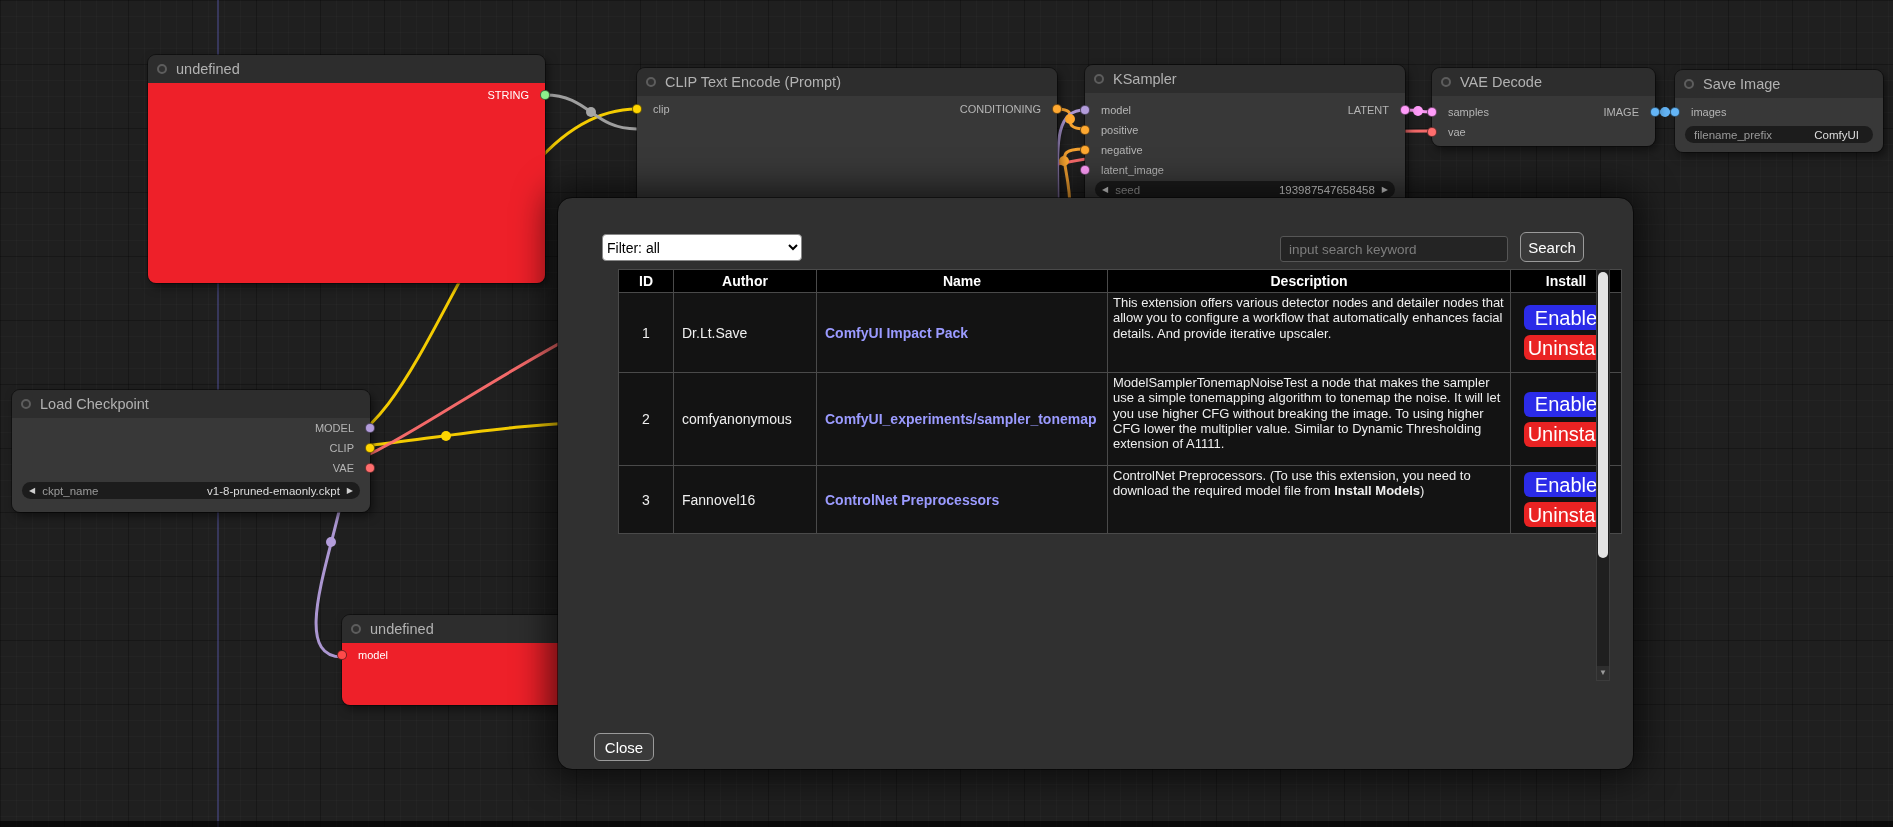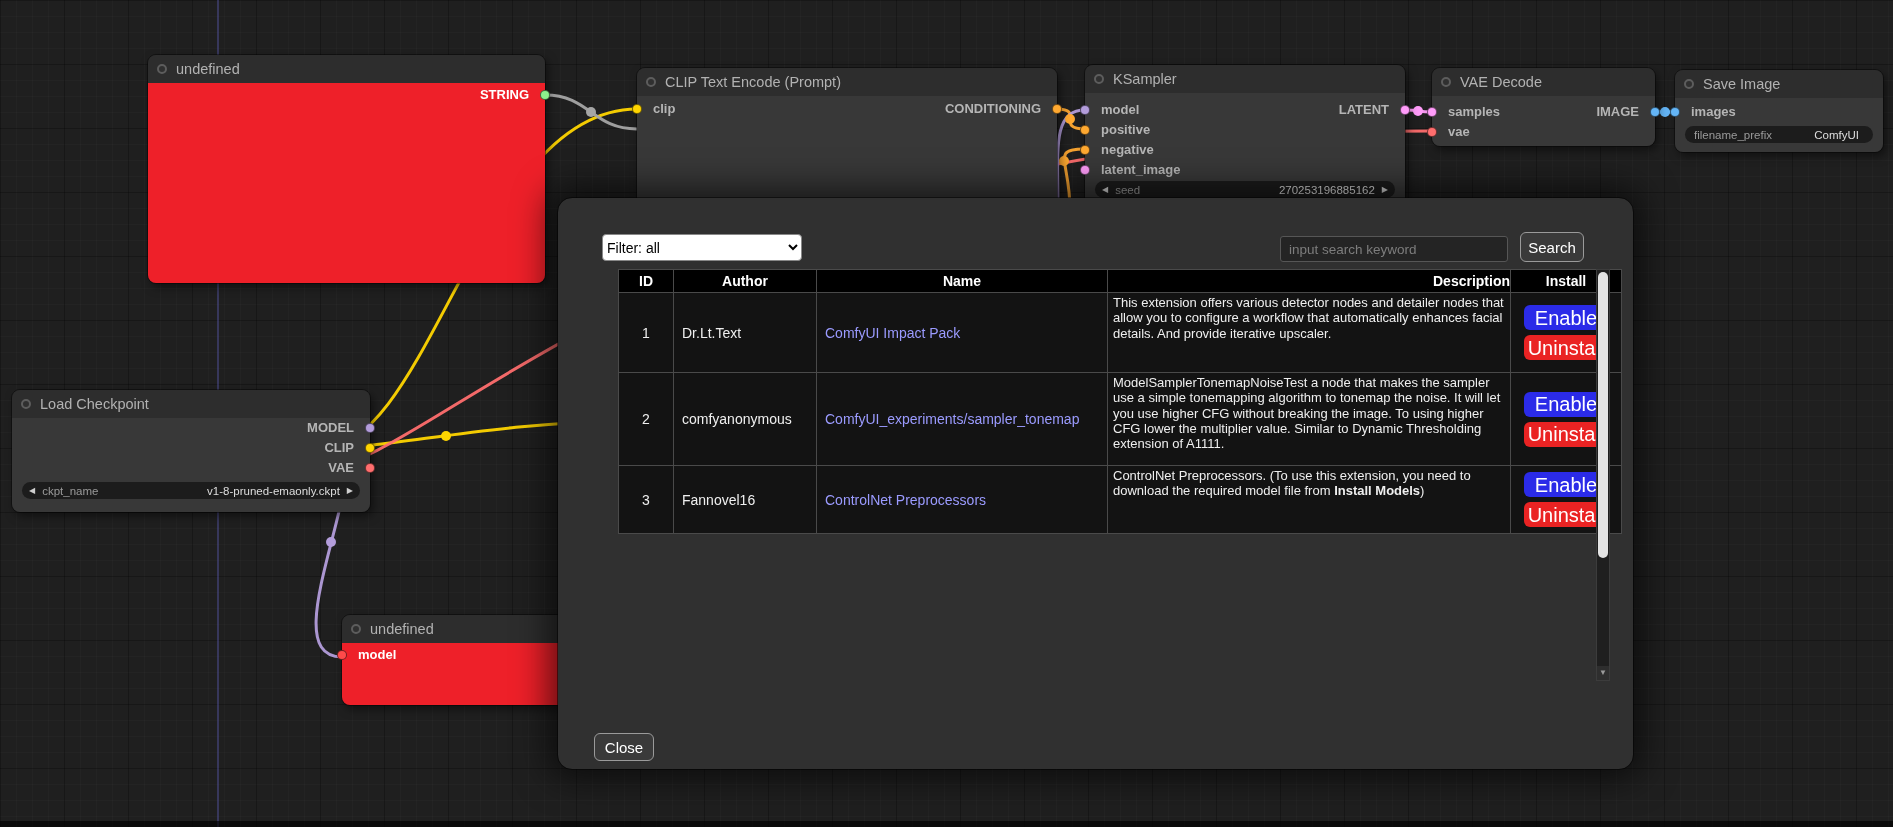--- a/index.html
+++ b/index.html
@@ -26,21 +26,21 @@
   
   .node{position:absolute;z-index:2;border-radius:8px;
     box-shadow:3px 4px 10px rgba(0,0,0,.5);outline:1px solid rgba(0,0,0,.4);}
   .ntitle{position:absolute;top:0;left:0;right:0;height:28px;background:#2d2d2d;
     border-radius:8px 8px 0 0;}
   .tdot{position:absolute;left:9px;top:9px;width:10px;height:10px;border-radius:50%;
     background:#303030;border:2px solid #5d5d5d;box-sizing:border-box;}
   .ttext{position:absolute;left:28px;top:0;line-height:28px;font-size:14.5px;color:#b2b2b2;white-space:nowrap;}
   .nbody{position:absolute;top:28px;left:0;right:0;bottom:0;background:#383838;border-radius:0 0 8px 8px;}
   .nbody.red{background:var(--error-node-red);}
-  .prow{position:absolute;left:0;right:0;height:20px;line-height:20px;font-size:13px;color:#b5b5b5;font-weight:bold;}
+  .prow{position:absolute;left:0;right:0;height:20px;line-height:20px;font-size:11px;color:#b5b5b5;}
   .prow.in{padding-left:16px;box-sizing:border-box;}
   .prow.out{text-align:right;padding-right:16px;box-sizing:border-box;}
   .prow .plabel.light{color:#fff;}
   .dot{position:absolute;top:5px;width:10px;height:10px;border-radius:50%;
     border:1px solid rgba(0,0,0,.55);box-sizing:border-box;}
   .prow.in .dot{left:-5px;} .prow.out .dot{right:-5px;}
   .c-model{background:var(--model);} .c-clip{background:var(--clip);} .c-vae{background:var(--vae);}
   .c-cond{background:var(--conditioning);} .c-latent{background:var(--latent);}
   .c-image{background:var(--image);} .c-string{background:var(--string);} .c-errred{background:var(--error-port-red);}
   .widget{position:absolute;left:10px;right:10px;height:17px;background:#1c1c1c;border-radius:9px;
@@ -70,21 +70,21 @@
     border:1px solid #4a4a4a;padding:0;}
   .exttable td{background:#131313;border:1px solid #4a4a4a;vertical-align:middle;}
   .exttable tbody tr:nth-child(1){height:80px;}
   .exttable tbody tr:nth-child(2){height:93px;}
   .exttable tbody tr:nth-child(3){height:62px;}
   td.c-id{text-align:center;width:54px;}
   td.c-author{padding-left:8px;}
   td.c-name{padding-left:8px;}
   td.c-desc{vertical-align:top;font-size:13px;line-height:1.18;padding:2px 5px;}
   td.c-install{text-align:center;}
-  .ext-link{color:var(--name-link);font-weight:normal;text-decoration:none;font-size:14px;}
+  .ext-link{color:var(--name-link);font-weight:bold;text-decoration:none;font-size:14px;}
   .btn{display:block;width:84px;height:25px;margin:5px auto;border:none;border-radius:6px;
     color:#fff;font-size:20px;font-family:"Liberation Sans",sans-serif;cursor:pointer;line-height:24px;padding:0;}
   .btn-enable{background:var(--enable-button);}
   .btn-uninstall{background:var(--uninstall-button);}
 
   .sbar{position:absolute;left:1038px;top:71px;width:14px;height:412px;background:#1f1f1f;
     border:1px solid #3c3c3c;box-sizing:border-box;}
   .sbar .thumb{position:absolute;left:1px;top:2px;width:10px;height:286px;background:#e4e4e4;border-radius:6px;}
   .sbar .sarrow{position:absolute;left:0;bottom:0;width:12px;height:14px;background:#2e2e2e;
     color:#9a9a9a;font-size:8px;text-align:center;line-height:14px;}
@@ -167,21 +167,21 @@
     <span class="dot c-latent"></span>
     <span class="plabel">latent_image</span>
   </div>
   <div class="prow out" style="top:35px;">
     <span class="plabel">LATENT</span>
     <span class="dot c-latent"></span>
   </div>
   <div class="widget" style="top:116px;">
     <span class="arrow">◀</span>
     <span class="wlabel">seed</span>
-    <span class="wvalue">270253196885162</span>
+    <span class="wvalue">193987547658458</span>
     <span class="arrow">▶</span>
   </div>
 </div>
 
 <div class="node" style="left:1432px;top:68px;width:223px;height:78px;">
   <div class="ntitle">
     <span class="tdot"></span>
     <span class="ttext">VAE Decode</span>
   </div>
   <div class="nbody"></div>
@@ -259,28 +259,28 @@
   </select>
   <input class="search" type="text" placeholder="input search keyword" style="">
   <button class="searchbtn">Search</button>
 
   <table class="exttable">
     <thead>
       <tr>
         <th style="width:54px;">ID</th>
         <th style="width:142px;">Author</th>
         <th style="width:290px;">Name</th>
-        <th style="width:402px;text-align:right;">Description</th>
+        <th style="width:402px;">Description</th>
         <th style="width:110px;">Install</th>
       </tr>
     </thead>
     <tbody>
   <tr>
     <td class="c-id">1</td>
-    <td class="c-author">Dr.Lt.Text</td>
+    <td class="c-author">Dr.Lt.Save</td>
     <td class="c-name"><a href="#" class="ext-link">ComfyUI Impact Pack</a></td>
     <td class="c-desc">This extension offers various detector nodes and detailer nodes that allow you to configure a workflow that automatically enhances facial details. And provide iterative upscaler.</td>
     <td class="c-install">
       <button class="btn btn-enable">Enable</button>
       <button class="btn btn-uninstall">Uninstall</button>
     </td>
   </tr>
 
   <tr>
     <td class="c-id">2</td>

